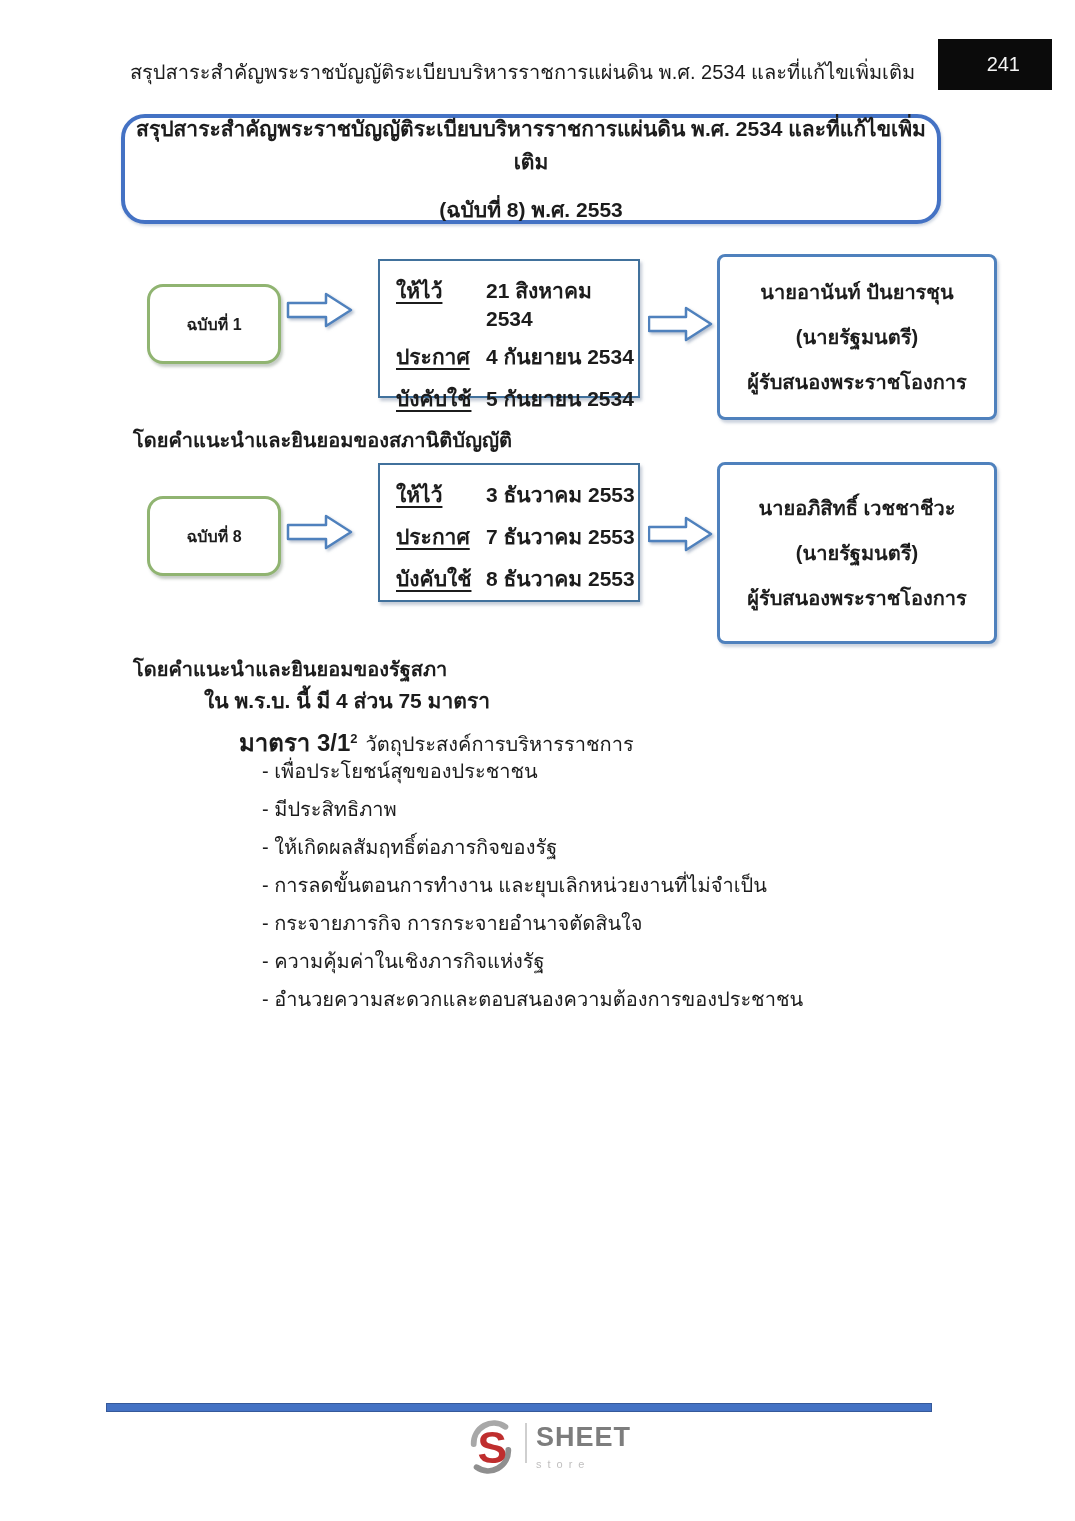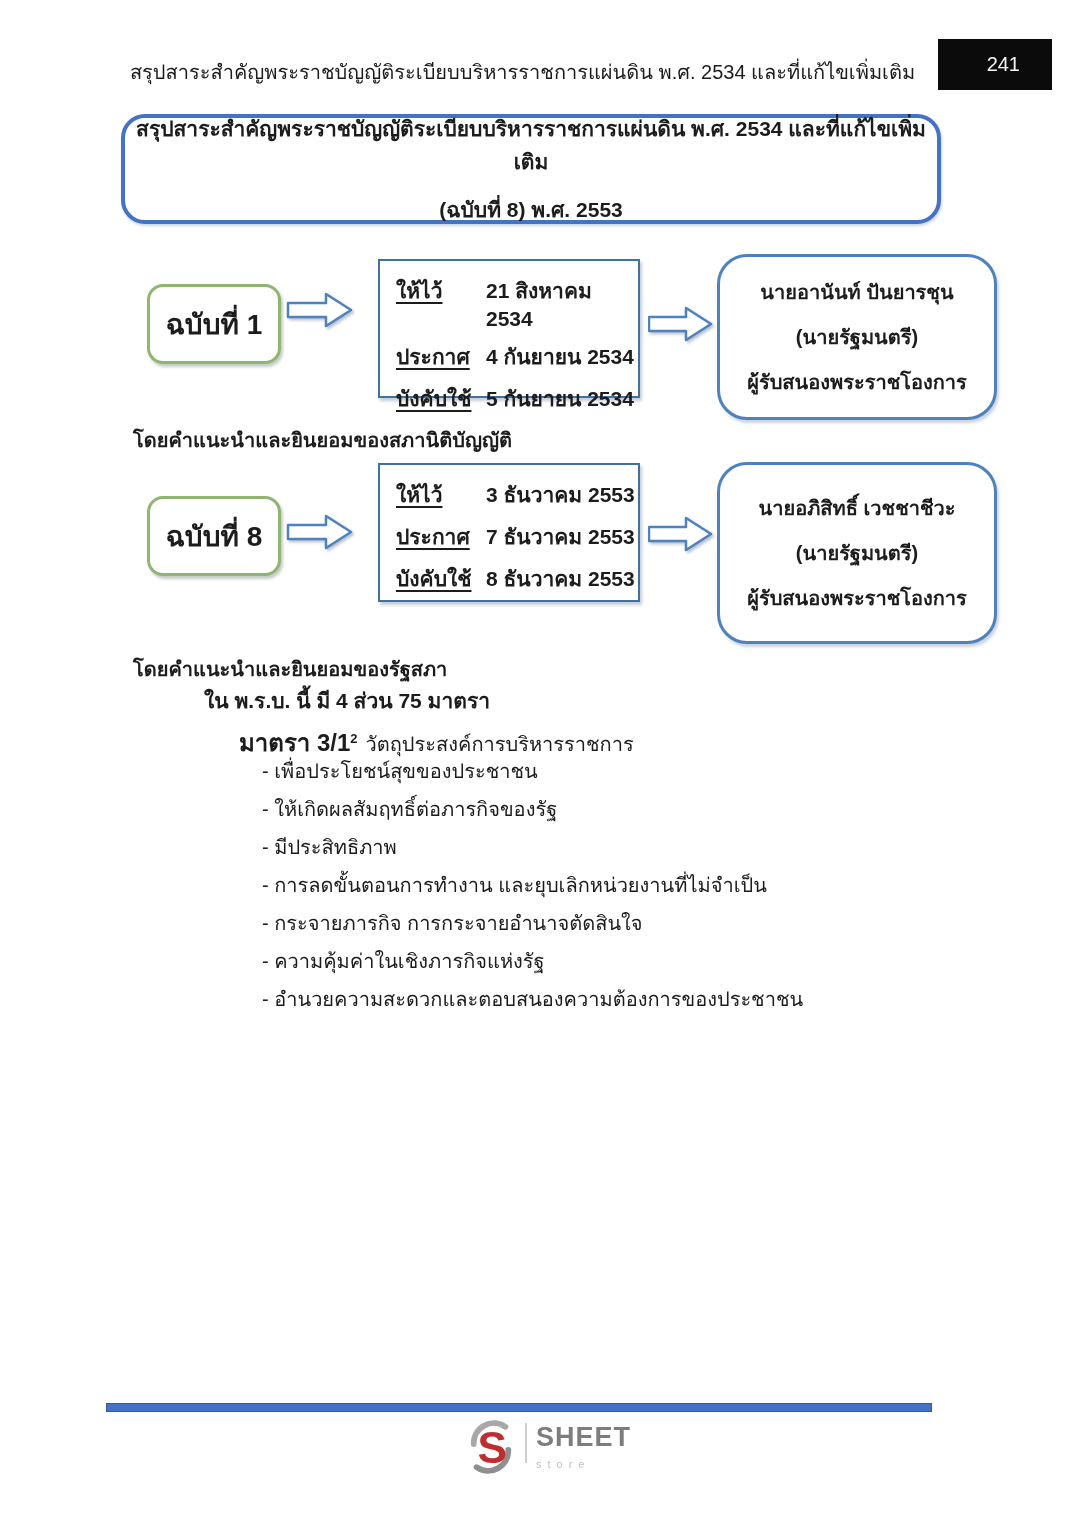--- a/index.html
+++ b/index.html
@@ -13,38 +13,38 @@
             padding-right:32px;box-sizing:border-box;font-size:20px;}
 
   .title-box{position:absolute;left:121px;top:114px;width:812px;height:102px;
              border:4px solid #4472c4;border-radius:24px;background:#fff;
              display:flex;flex-direction:column;align-items:center;justify-content:center;
              gap:15px;font-size:21px;font-weight:bold;text-align:center;
              box-shadow:1px 2px 3px rgba(130,150,180,.4);}
 
   .edition-box{position:absolute;left:147px;width:128px;height:74px;background:#fff;
                border:3px solid #90b471;border-radius:16px;display:flex;align-items:center;
-               justify-content:center;font-size:28px;font-weight:bold;
+               justify-content:center;font-size:16px;font-weight:bold;
                box-shadow:2px 3px 3px rgba(90,110,90,.35);}
   #edition1{top:284px}#edition2{top:496px}
 
   .arrow{position:absolute;}
   .arrow svg{display:block;filter:drop-shadow(2px 2px 1.5px rgba(110,130,160,.5));}
   #arrow1{left:286px;top:291px}#arrow2{left:648px;top:305px}
   #arrow3{left:286px;top:513px}#arrow4{left:648px;top:515px}
 
   .dates-box{position:absolute;left:378px;width:262px;height:139px;border:2.5px solid #41719c;
              background:#fff;box-shadow:2px 3px 3px rgba(90,110,140,.35);box-sizing:border-box;
              padding:13px 0 0 16px;display:flex;flex-direction:column;gap:9px;
              font-size:21px;font-weight:bold;}
   #dates1{top:259px}#dates2{top:463px}
   .date-row{display:grid;grid-template-columns:90px auto;}
   .date-label{text-decoration:underline;text-underline-offset:4px;}
 
-  .person-box{position:absolute;left:717px;width:280px;border:3px solid #4f81bd;border-radius:30px;
+  .person-box{position:absolute;left:717px;width:280px;border:3px solid #4f81bd;border-radius:8px;
               background:#fff;display:flex;flex-direction:column;align-items:center;
               justify-content:center;gap:13px;font-size:20px;font-weight:bold;text-align:center;
               box-shadow:2px 3px 3px rgba(110,130,160,.35);box-sizing:border-box;}
   #person1{top:254px;height:166px}
   #person2{top:462px;height:182px}
 
   .advice{position:absolute;left:133px;font-size:20px;font-weight:bold;margin-top:8px;}
   #advice1{top:416px}#advice2{top:645px}
 
   .structure-line{position:absolute;left:204px;top:684px;font-size:21px;font-weight:bold;
@@ -145,22 +145,22 @@
     <div>ผู้รับสนองพระราชโองการ</div>
   </div>
   <div class="advice" id="advice2">โดยคำแนะนำและยินยอมของรัฐสภา</div>
 
   <div class="structure-line">ใน พ.ร.บ. นี้ มี 4 ส่วน 75 มาตรา</div>
   <div class="section-line">
     <span class="lbl">มาตรา 3/1</span><sup>2</sup><span class="txt">วัตถุประสงค์การบริหารราชการ</span>
   </div>
   <div class="objectives">
     <div class="objective">- เพื่อประโยชน์สุขของประชาชน</div>
+    <div class="objective">- มีประสิทธิภาพ</div>
     <div class="objective">- ให้เกิดผลสัมฤทธิ์ต่อภารกิจของรัฐ</div>
-    <div class="objective">- มีประสิทธิภาพ</div>
     <div class="objective">- การลดขั้นตอนการทำงาน และยุบเลิกหน่วยงานที่ไม่จำเป็น</div>
     <div class="objective">- กระจายภารกิจ การกระจายอำนาจตัดสินใจ</div>
     <div class="objective">- ความคุ้มค่าในเชิงภารกิจแห่งรัฐ</div>
     <div class="objective">- อำนวยความสะดวกและตอบสนองความต้องการของประชาชน</div>
   </div>
 
   <div class="footer-bar"></div>
   <div class="logo">
     <svg viewBox="0 0 52 58" width="50" height="56">
       <path d="M41 8 A21 21 0 0 0 8 26" fill="none" stroke="#a8a8a8" stroke-width="6" stroke-linecap="round"></path>

